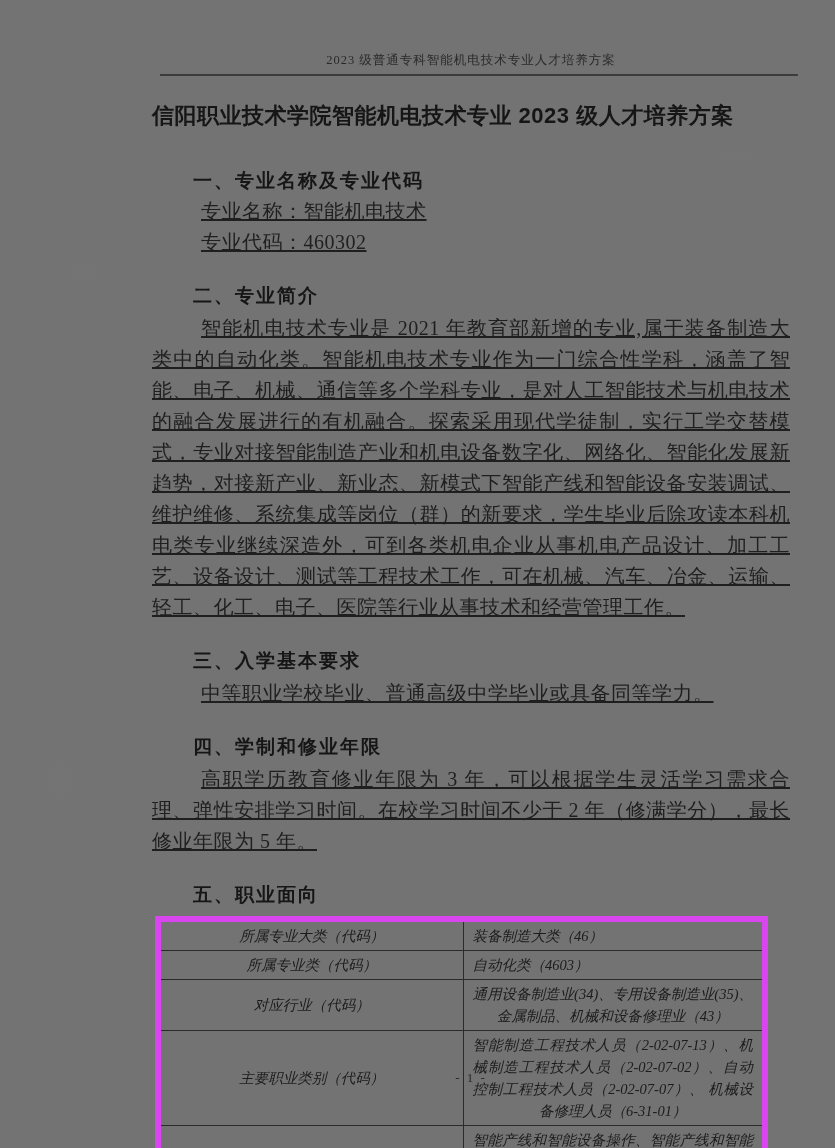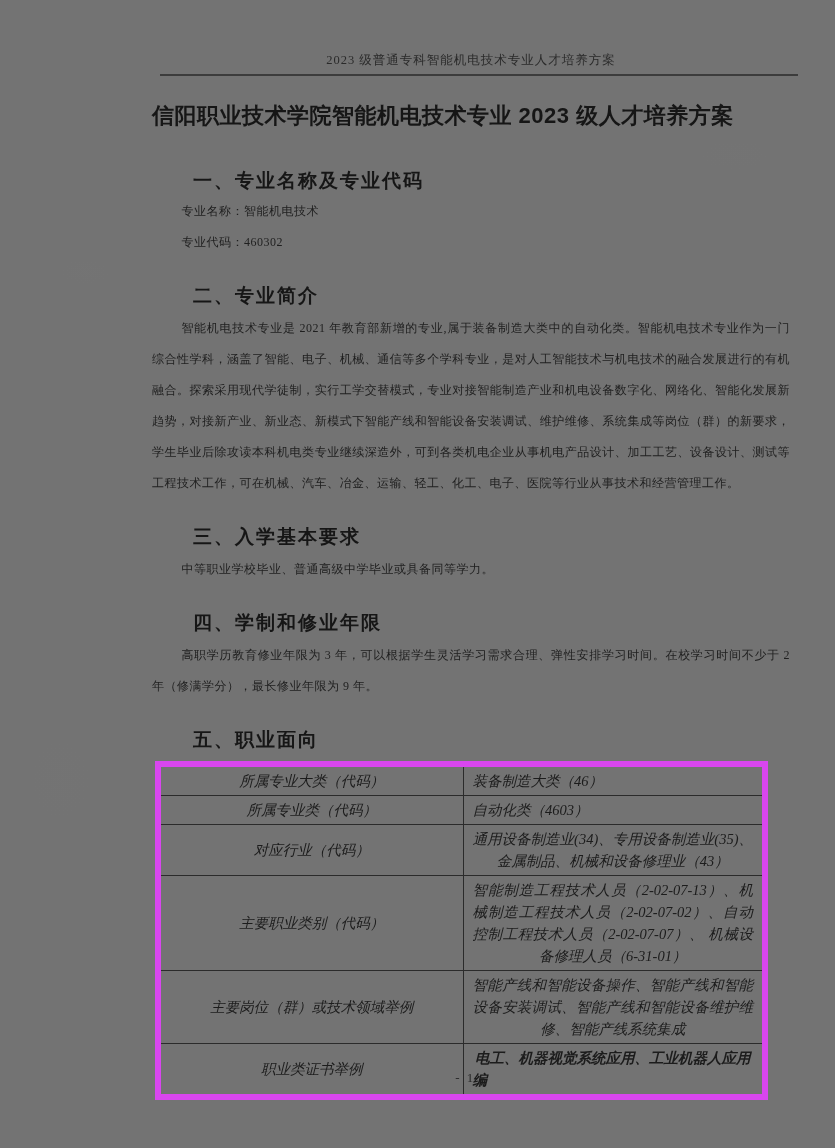--- a/index.html
+++ b/index.html
@@ -55,25 +55,26 @@
     font-size: 19px;
     letter-spacing: 2px;
     color: #161616;
     padding-left: 41px;
     line-height: 25px;
   }
   .h-first { margin-top: 37px; }
   .h-mid   { margin-top: 25px; margin-bottom: 5px; }
 
   p.body-line, p.body-para {
-    font-size: 12px;
+    font-size: 20px;
     line-height: 31px;
     letter-spacing: 0.5px;
     text-align: justify;
     color: #1f1f1f;
+    text-decoration: underline;
   }
   p.indent2 { text-indent: 2.45em; }
   p.body-para { text-indent: 2.45em; }
   .name-code-block { margin-top: 3px; }
 
   table.career {
     margin-top: 9px;
     margin-left: 3px;
     width: 613px;
     border-collapse: collapse;
@@ -128,21 +129,21 @@
       <p class="body-line indent2">专业代码：460302</p>
     </div>
 
     <h2 class="sec-heading h-mid">二、专业简介</h2>
     <p class="body-para">智能机电技术专业是 2021 年教育部新增的专业,属于装备制造大类中的自动化类。智能机电技术专业作为一门综合性学科，涵盖了智能、电子、机械、通信等多个学科专业，是对人工智能技术与机电技术的融合发展进行的有机融合。探索采用现代学徒制，实行工学交替模式，专业对接智能制造产业和机电设备数字化、网络化、智能化发展新趋势，对接新产业、新业态、新模式下智能产线和智能设备安装调试、维护维修、系统集成等岗位（群）的新要求，学生毕业后除攻读本科机电类专业继续深造外，可到各类机电企业从事机电产品设计、加工工艺、设备设计、测试等工程技术工作，可在机械、汽车、冶金、运输、轻工、化工、电子、医院等行业从事技术和经营管理工作。</p>
 
     <h2 class="sec-heading h-mid">三、入学基本要求</h2>
     <p class="body-para">中等职业学校毕业、普通高级中学毕业或具备同等学力。</p>
 
     <h2 class="sec-heading h-mid">四、学制和修业年限</h2>
-    <p class="body-para">高职学历教育修业年限为 3 年，可以根据学生灵活学习需求合理、弹性安排学习时间。在校学习时间不少于 2 年（修满学分），最长修业年限为 9 年。</p>
+    <p class="body-para">高职学历教育修业年限为 3 年，可以根据学生灵活学习需求合理、弹性安排学习时间。在校学习时间不少于 2 年（修满学分），最长修业年限为 5 年。</p>
 
     <h2 class="sec-heading h-mid">五、职业面向</h2>
 
     <table class="career">
       <tbody>
         <tr>
           <td class="cell-label">所属专业大类（代码）</td>
           <td class="cell-value">装备制造大类（46）</td>
         </tr>
         <tr>

